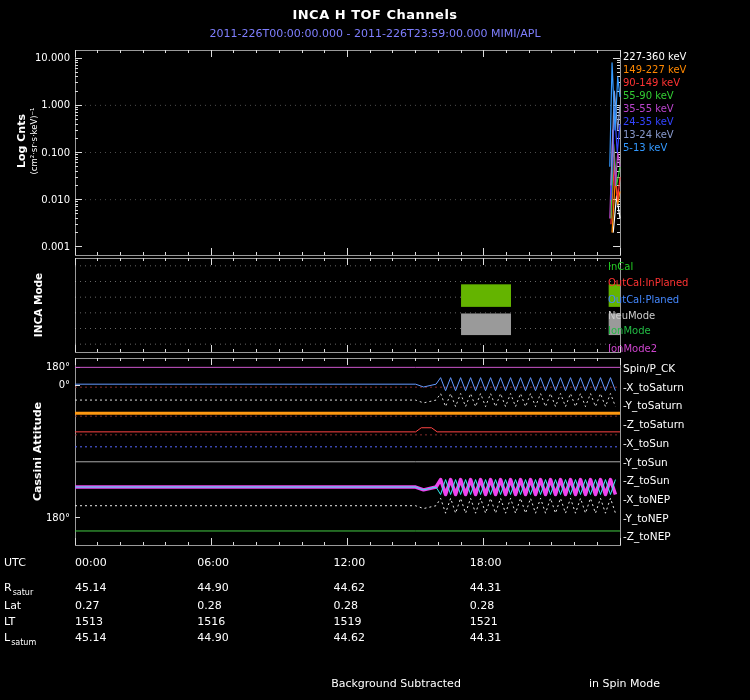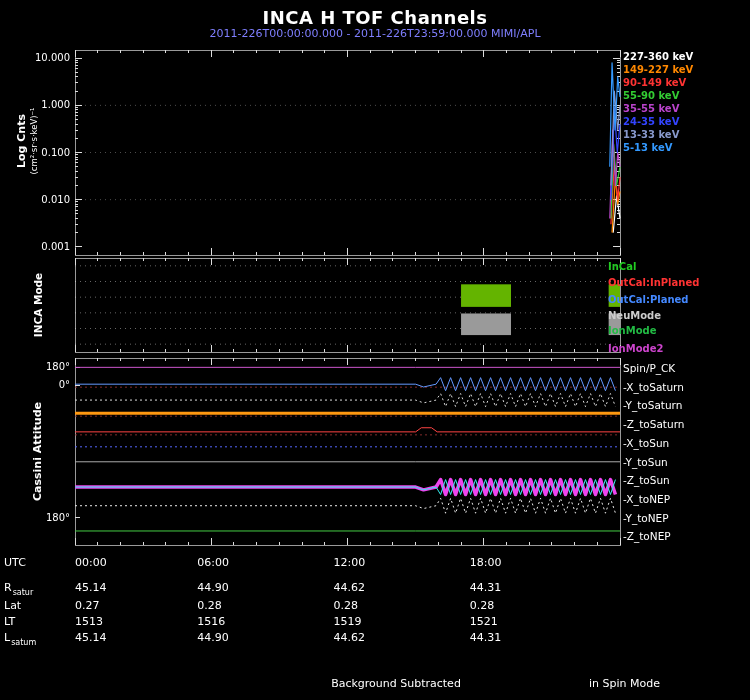--- a/index.html
+++ b/index.html
@@ -1,26 +1,26 @@
 <!DOCTYPE html>
 <html><head>
 <meta charset="utf-8">
 <style>
   html,body{margin:0;padding:0;background:#000;}
   #stage{position:relative;width:750px;height:700px;background:#000;overflow:hidden;
          font-family:"DejaVu Sans",sans-serif;color:#fff;}
   #plot-svg{position:absolute;left:0;top:0;}
   #overlay{position:absolute;left:0;top:0;width:750px;height:534px;pointer-events:none;}
   .t{position:absolute;white-space:nowrap;font-size:11px;color:#fff;}
-  .title{position:absolute;left:0;right:0;top:7px;text-align:center;font-size:18px;font-weight:bold;letter-spacing:.5px;}
+  .title{position:absolute;left:0;right:0;top:7px;text-align:center;font-size:13px;font-weight:bold;letter-spacing:.5px;}
   .subtitle{position:absolute;left:0;right:0;top:27px;text-align:center;font-size:11px;}
   .rot{position:absolute;transform:rotate(-90deg);transform-origin:0 0;text-align:center;font-weight:bold;font-size:11px;line-height:12px;}
   .rot .unit{font-weight:normal;font-size:8.5px;}
   .ylab{font-size:10px;text-align:right;}
-  .leg{font-size:10px;font-weight:bold;}
+  .leg{font-size:10px;font-weight:normal;}
   .leg3{font-size:10.5px;font-weight:normal;}
   .num{font-size:11px;}
   .sub{font-size:8px;position:relative;top:4px;margin-left:1px;}
   .footer{font-size:11px;margin-left:21px;}
 </style>
 </head>
 <body>
 
 <div id="stage">
   <svg id="plot-svg" width="750" height="700">
@@ -295,21 +295,21 @@
       <div class="t ylab" style="left: 24px; top: 99.35px; width: 46px;">1.000</div>
       <div class="t ylab" style="left: 24px; top: 146.5px; width: 46px;">0.100</div>
       <div class="t ylab" style="left: 24px; top: 193.65px; width: 46px;">0.010</div>
       <div class="t ylab" style="left: 24px; top: 240.8px; width: 46px;">0.001</div>
       <div class="t leg" style="left: 623px; top: 51px; color: rgb(255, 255, 255);">227-360 keV</div>
       <div class="t leg" style="left: 623px; top: 64px; color: rgb(255, 136, 0);">149-227 keV</div>
       <div class="t leg" style="left: 623px; top: 77px; color: rgb(255, 51, 51);">90-149 keV</div>
       <div class="t leg" style="left: 623px; top: 90px; color: rgb(51, 204, 51);">55-90 keV</div>
       <div class="t leg" style="left: 623px; top: 103px; color: rgb(187, 68, 204);">35-55 keV</div>
       <div class="t leg" style="left: 623px; top: 116px; color: rgb(51, 68, 255);">24-35 keV</div>
-      <div class="t leg" style="left: 623px; top: 129px; color: rgb(136, 153, 204);">13-33 keV</div>
+      <div class="t leg" style="left: 623px; top: 129px; color: rgb(136, 153, 204);">13-24 keV</div>
       <div class="t leg" style="left: 623px; top: 142px; color: rgb(51, 153, 255);">5-13 keV</div>
       <div class="t leg" style="left: 608px; top: 261px; color: rgb(34, 204, 34);">InCal</div>
       <div class="t leg" style="left: 608px; top: 277.4px; color: rgb(255, 51, 51);">OutCal:InPlaned</div>
       <div class="t leg" style="left: 608px; top: 293.8px; color: rgb(68, 136, 255);">OutCal:Planed</div>
       <div class="t leg" style="left: 608px; top: 310.2px; color: rgb(204, 204, 204);">NeuMode</div>
       <div class="t leg" style="left: 608px; top: 325px; color: rgb(34, 187, 68);">IonMode</div>
       <div class="t leg" style="left: 608px; top: 343px; color: rgb(204, 68, 204);">IonMode2</div>
       <div class="t ylab" style="left: 40px; top: 361.35px; width: 30px;">180°</div>
       <div class="t ylab" style="left: 40px; top: 379.115px; width: 30px;">0°</div>
       <div class="t ylab" style="left: 40px; top: 511.885px; width: 30px;">180°</div>

